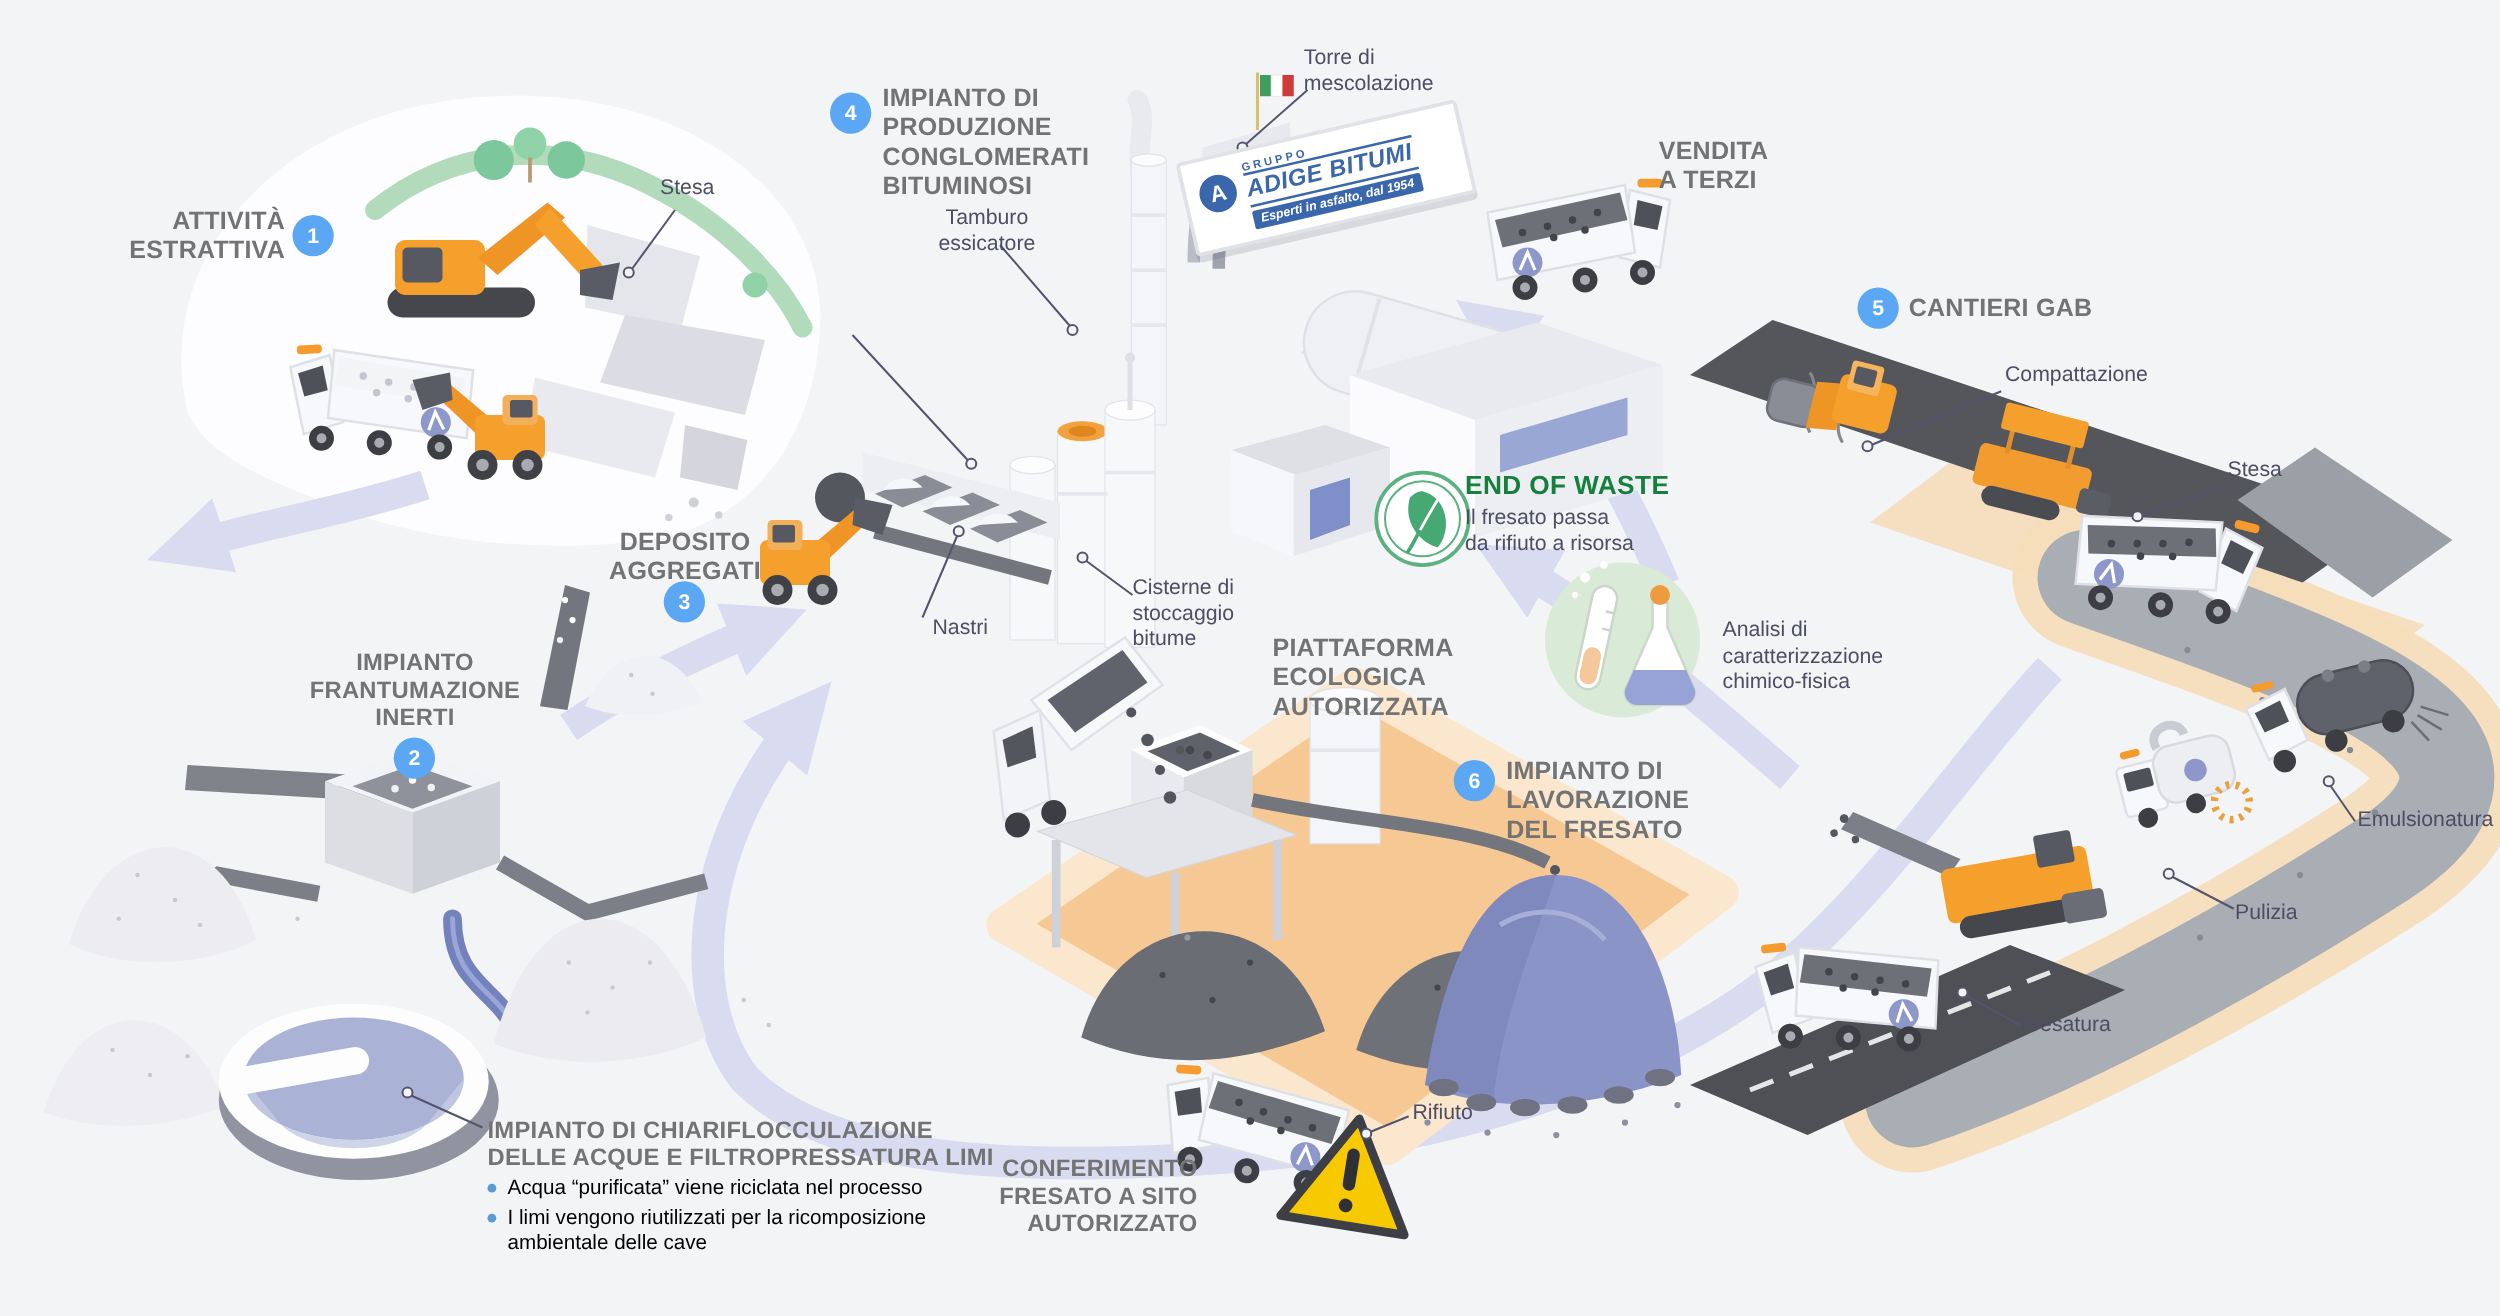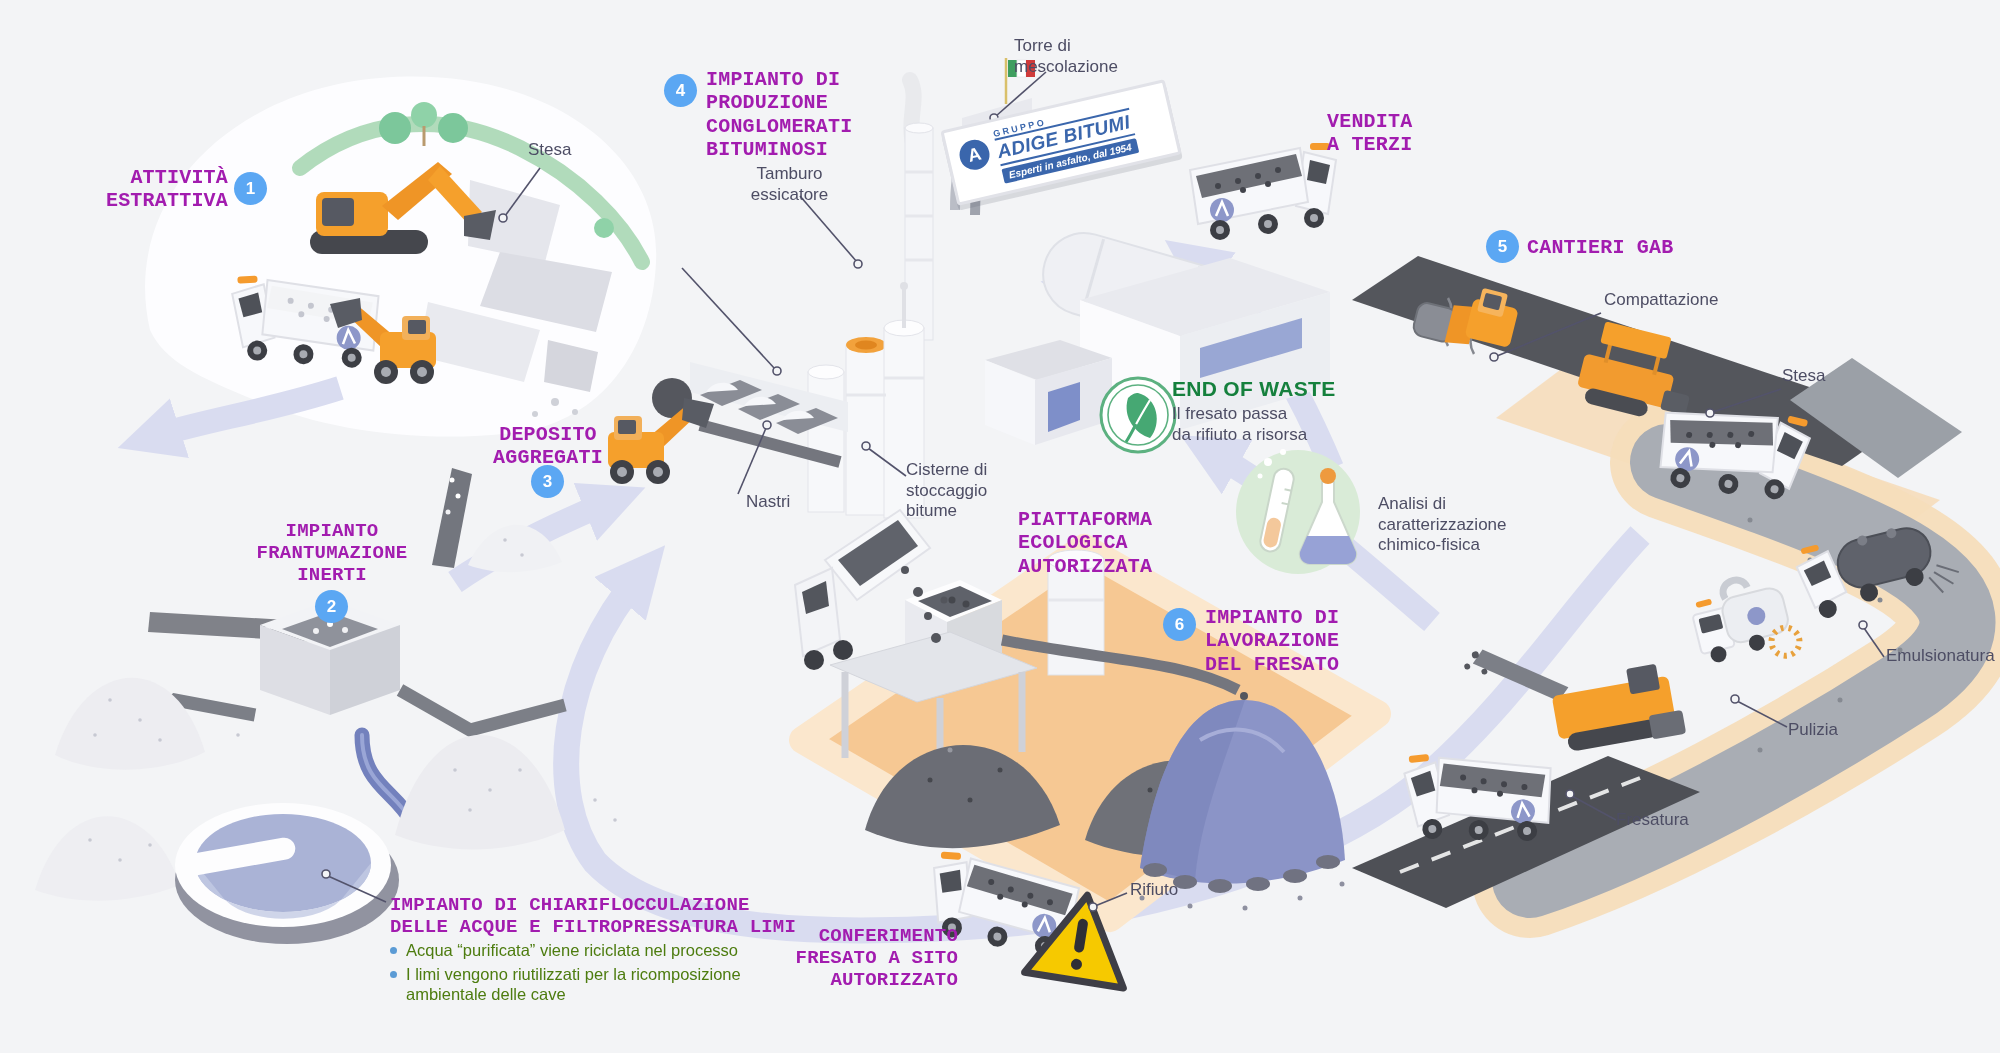--- a/index.html
+++ b/index.html
@@ -1,28 +1,28 @@
 <!DOCTYPE html>
 <html><head>
 <meta charset="utf-8">
 <style>
   html,body{margin:0;padding:0;background:#e9eaee;}
   .canvas{position:relative;width:2000px;height:1053px;background:#f3f4f6;overflow:hidden;
           font-family:"Liberation Sans",sans-serif;}
   svg.scene{position:absolute;inset:0;}
   .lbl{position:absolute;white-space:pre-line;color:#4d4d64;font-size:17px;line-height:1.22;}
   .lbl.c{text-align:center}
-  .ttl{position:absolute;white-space:pre-line;color:#a21caf;font-weight:800;font-size:20px;
-       line-height:1.17;letter-spacing:.2px;font-family:Liberation Mono, monospace;}
+  .ttl{position:absolute;white-space:pre-line;color:#737373;font-weight:800;font-size:20px;
+       line-height:1.17;letter-spacing:.2px;}
   .ttl.sm{font-size:19px}.ttl.c{text-align:center}.ttl.r{text-align:right}
   .badge{position:absolute;width:33px;height:33px;border-radius:50%;background:#5ba7f3;color:#fff;
          font-weight:800;font-size:17px;display:flex;align-items:center;justify-content:center;}
   .eow-t{position:absolute;color:#15803d;font-weight:800;font-size:21px;letter-spacing:.3px;}
   .bullets{position:absolute;left:390px;top:941px;width:360px;}
-  .bullets .row{display:flex;gap:9px;margin-bottom:4px;font-size:16.5px;color:#4d7c0f;
+  .bullets .row{display:flex;gap:9px;margin-bottom:4px;font-size:16.5px;color:#000000;
                 line-height:1.2;white-space:pre-line;}
   .bullets .dot{width:7px;height:7px;border-radius:50%;background:#5b9bd5;margin-top:6px;flex:none;}
   .sign{position:absolute;left:946px;top:104px;width:204px;background:#fff;border:3px solid #e1e2e8;
         border-radius:4px;box-shadow:0 5px 0 rgba(90,93,110,.18);transform:rotate(-13deg);
         padding:7px 10px 8px;display:flex;gap:8px;align-items:flex-start;}
   .sign .mark{width:30px;height:30px;border-radius:50%;background:#3a66ac;color:#fff;font-weight:900;
         font-size:18px;display:flex;align-items:center;justify-content:center;flex:none;margin-top:6px;}
   .sign .grp{font-size:9px;letter-spacing:2.5px;font-weight:700;color:#3a66ac;}
   .sign .brand{font-size:19px;font-weight:900;font-style:italic;color:#3a66ac;letter-spacing:.4px;
         border-top:2px solid #3a66ac;border-bottom:2px solid #3a66ac;padding:1px 0;}
@@ -483,21 +483,21 @@
 ECOLOGICA
 AUTORIZZATA</div>
 
 <div class="eow-t" style="left:1172px;top:377px">END OF WASTE</div>
 <div class="lbl" style="left:1172px;top:404px">Il fresato passa
 da rifiuto a risorsa</div>
 
 <div class="lbl" style="left:528px;top:140px">Stesa</div>
 <div class="lbl c" style="left:712px;top:164px;width:155px">Tamburo
 essicatore</div>
-<div class="lbl" style="left:1014px;top:36px">Torre di
+<div class="lbl" style="left:1043px;top:36px">Torre di
 mescolazione</div>
 <div class="lbl" style="left:746px;top:492px">Nastri</div>
 <div class="lbl" style="left:906px;top:460px">Cisterne di
 stoccaggio
 bitume</div>
 <div class="lbl" style="left:1604px;top:290px">Compattazione</div>
 <div class="lbl" style="left:1782px;top:366px">Stesa</div>
 <div class="lbl" style="left:1886px;top:646px">Emulsionatura</div>
 <div class="lbl" style="left:1788px;top:720px">Pulizia</div>
 <div class="lbl" style="left:1616px;top:810px">Fresatura</div>

